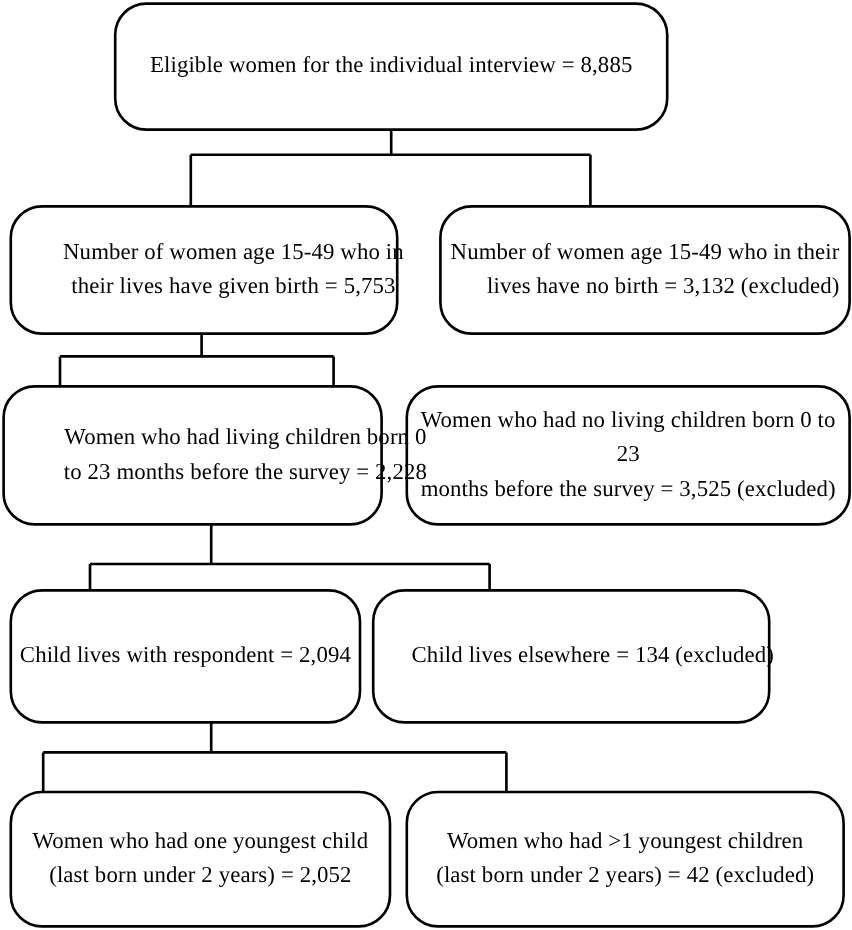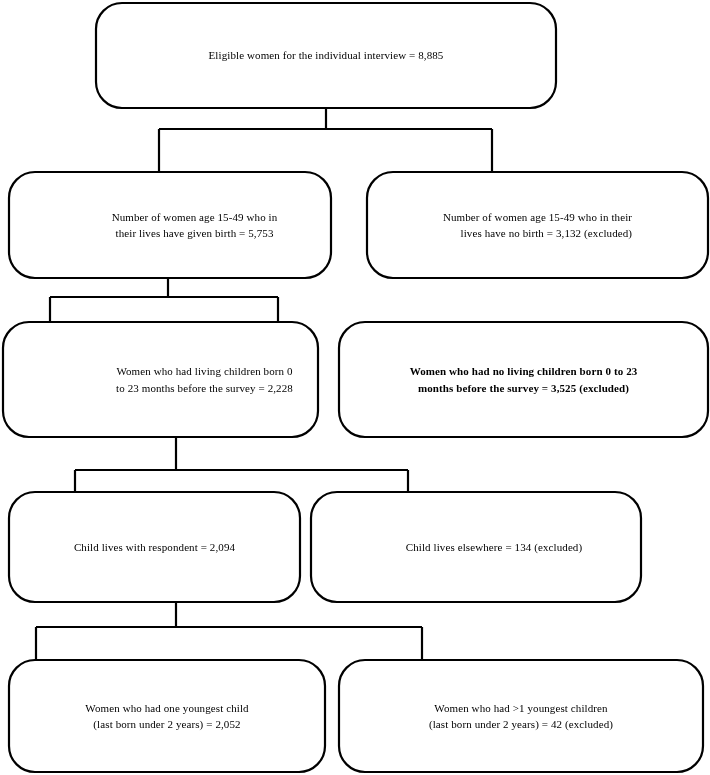--- a/index.html
+++ b/index.html
@@ -34,21 +34,21 @@
     stroke-linecap: butt;
   }
   .node-text {
     position: absolute;
     display: flex;
     align-items: center;
     justify-content: center;
     text-align: center;
     color: #000000;
     font-family: "Liberation Serif", "DejaVu Serif", serif;
-    font-size: 11px;
+    font-size: 19px;
     line-height: 1.5;
     font-weight: 500;
     letter-spacing: 0.1px;
     pointer-events: none;
   }
   .node-text span { display: block; width: 100%; }
 </style>
 </head>
 <body>
 
@@ -104,21 +104,21 @@
     </div>
   </div>
 
   <div class="node-text" style="left:3px; top:322px; width:315px; height:115px;padding-left:44px;">
     <div>
       <span>Women who had living children born 0</span>
       <span>to 23 months before the survey = 2,228</span>
     </div>
   </div>
 
-  <div class="node-text" style="left:339px; top:322px; width:369px; height:115px;font-weight:bold;">
+  <div class="node-text" style="left:339px; top:322px; width:369px; height:115px;">
     <div>
       <span>Women who had no living children born 0 to 23</span>
       <span>months before the survey = 3,525 (excluded)</span>
     </div>
   </div>
 
   <div class="node-text" style="left:9px; top:492px; width:291px; height:110px;">
     <span>Child lives with respondent = 2,094</span>
   </div>
 

